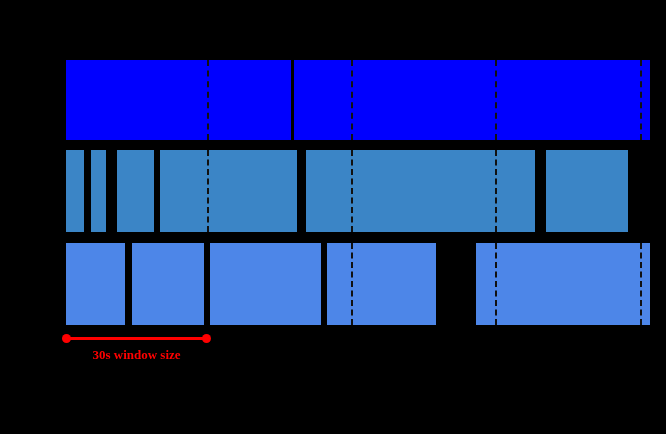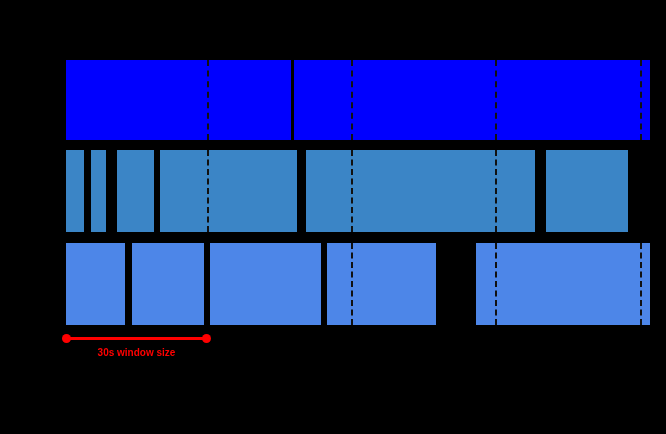--- a/index.html
+++ b/index.html
@@ -77,23 +77,23 @@
   }
   .span-cap.left  { left: -4px; }
   .span-cap.right { right: -4px; }
 
   .span-label {
     position: absolute;
     top: 10px;
     width: 100%;
     text-align: center;
     color: #ff0000;
-    font-size: 10px;
+    font-size: 13px;
     font-weight: bold;
-    font-family: Liberation Sans, sans-serif;
+    font-family: Liberation Serif, serif;
     white-space: nowrap;
   }
 </style>
 </head>
 <body>
 
 <div id="figure-canvas">
   <div class="plot-area">
     <div id="rows-container">
         <div class="track-row" style="top: 60px; height: 80px;">

